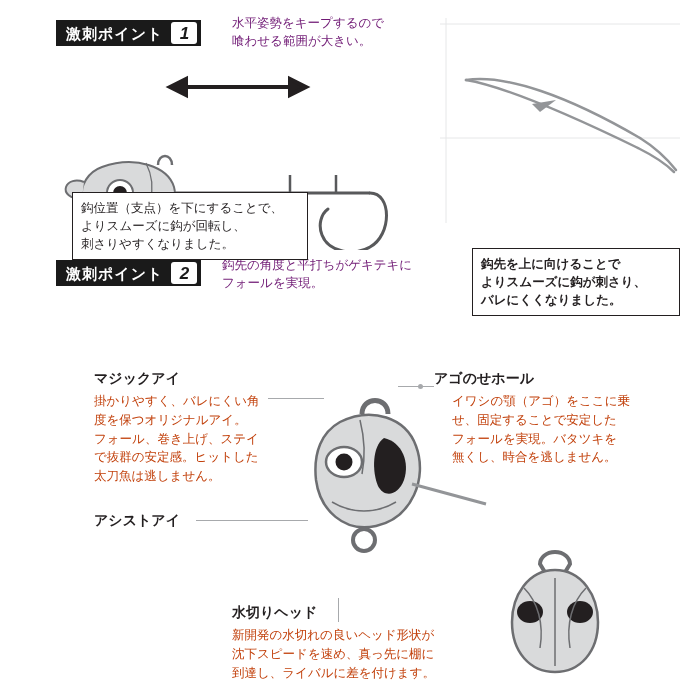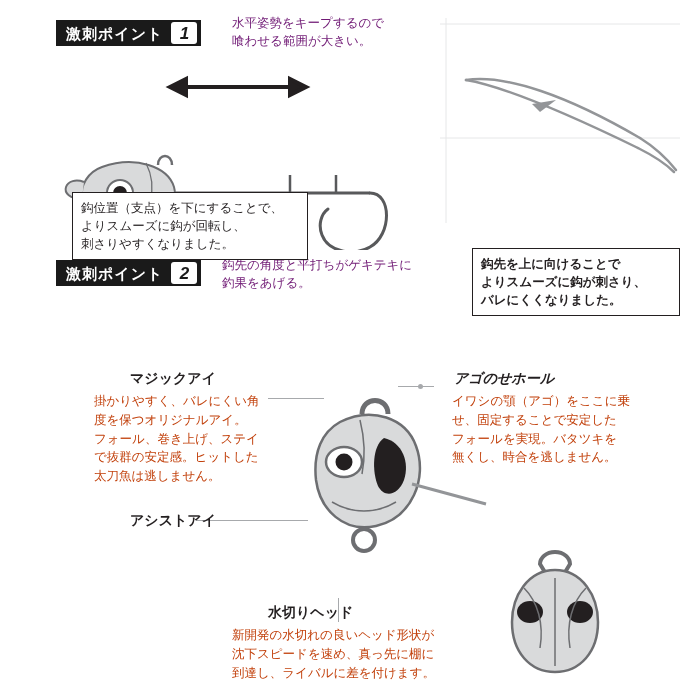--- a/index.html
+++ b/index.html
@@ -80,21 +80,20 @@
   }
   .callout-bold { font-weight: bold; }
 
   
   .feat-title {
     position: absolute;
     font-size: 14px;
     font-weight: bold;
     color: #231f20;
     white-space: nowrap;
-    margin-left: 36px;
   }
   .feat-body {
     position: absolute;
     font-size: 12.5px;
     line-height: 1.5;
     color: #c2410c;
     white-space: pre-line;
   }
 
   
@@ -160,21 +159,21 @@
     <span class="pb-num">1</span>
   </div>
   <div class="txt" style="left:232px; top:14px;">水平姿勢をキープするので
 喰わせる範囲が大きい。</div>
 
   <div class="point-badge" style="left:56px; top:260px;">
     <span class="pb-label">激刺ポイント</span>
     <span class="pb-num">2</span>
   </div>
   <div class="txt" style="left:222px; top:256px;">鈎先の角度と平打ちがゲキテキに
-釣果をあげる。</div>
+フォールを実現。</div>
 
   <div class="callout callout-bold" style="left:472px; top:248px; width:208px;">鈎先を上に向けることで
 よりスムーズに鈎が刺さり、
 バレにくくなりました。</div>
 
   <div class="callout" style="left:72px; top:192px; width:236px;">鈎位置（支点）を下にすることで、
 よりスムーズに鈎が回転し、
 刺さりやすくなりました。</div>
 
   <svg class="abs" style="left:300px; top:392px;" width="190" height="180" viewBox="0 0 190 180">
@@ -215,21 +214,21 @@
 
   <div class="feat-title" style="left:94px; top:370px;">マジックアイ</div>
   <div class="feat-body" style="left:94px; top:392px; width:200px;">掛かりやすく、バレにくい角
 度を保つオリジナルアイ。
 フォール、巻き上げ、ステイ
 で抜群の安定感。ヒットした
 太刀魚は逃しません。</div>
 
   <div class="feat-title" style="left:94px; top:512px;">アシストアイ</div>
 
-  <div class="feat-title" style="left:418px; top:370px;font-style:italic;">アゴのせホール</div>
+  <div class="feat-title" style="left:434px; top:370px;">アゴのせホール</div>
   <div class="feat-body" style="left:452px; top:392px; width:192px;">イワシの顎（アゴ）をここに乗
 せ、固定することで安定した
 フォールを実現。バタツキを
 無くし、時合を逃しません。</div>
 
   <div class="feat-title" style="left:232px; top:604px;">水切りヘッド</div>
   <div class="feat-body" style="left:232px; top:626px; width:256px;">新開発の水切れの良いヘッド形状が
 沈下スピードを速め、真っ先に棚に
 到達し、ライバルに差を付けます。</div>
 

